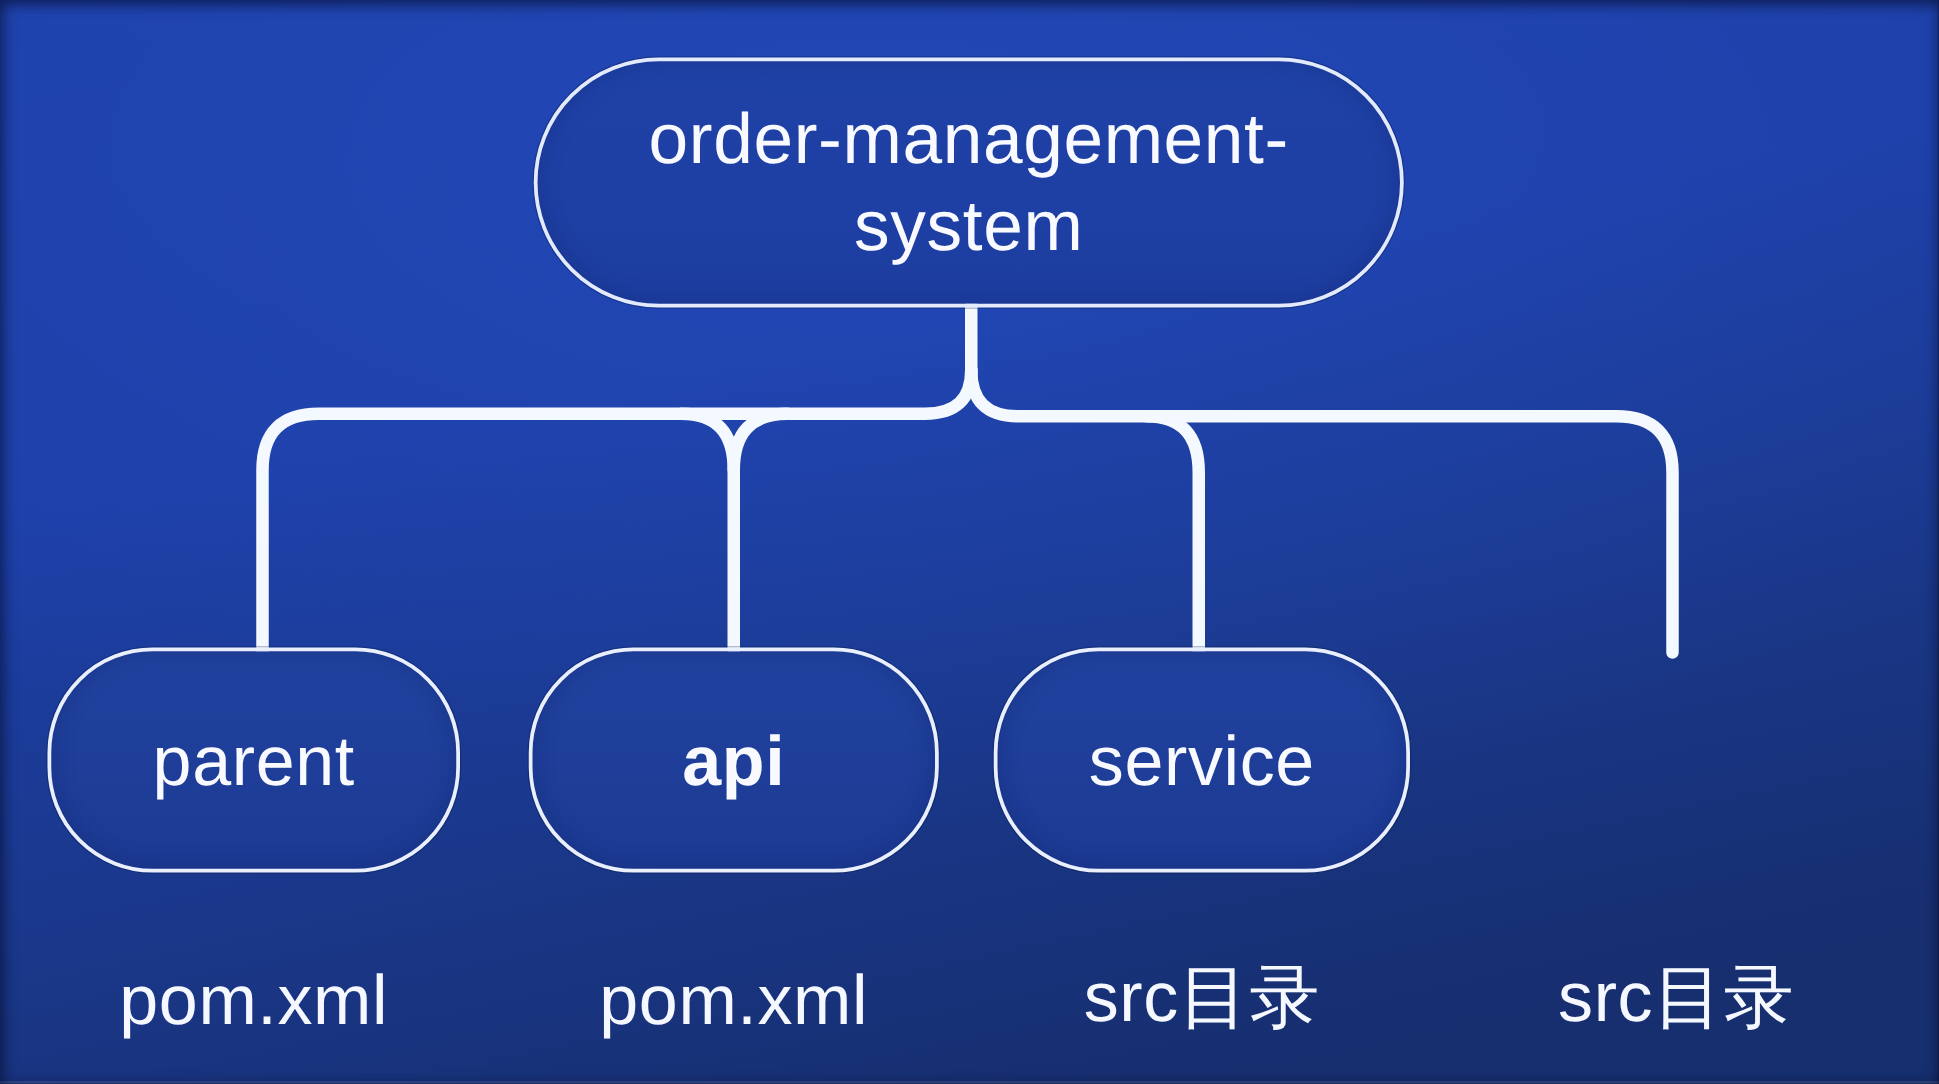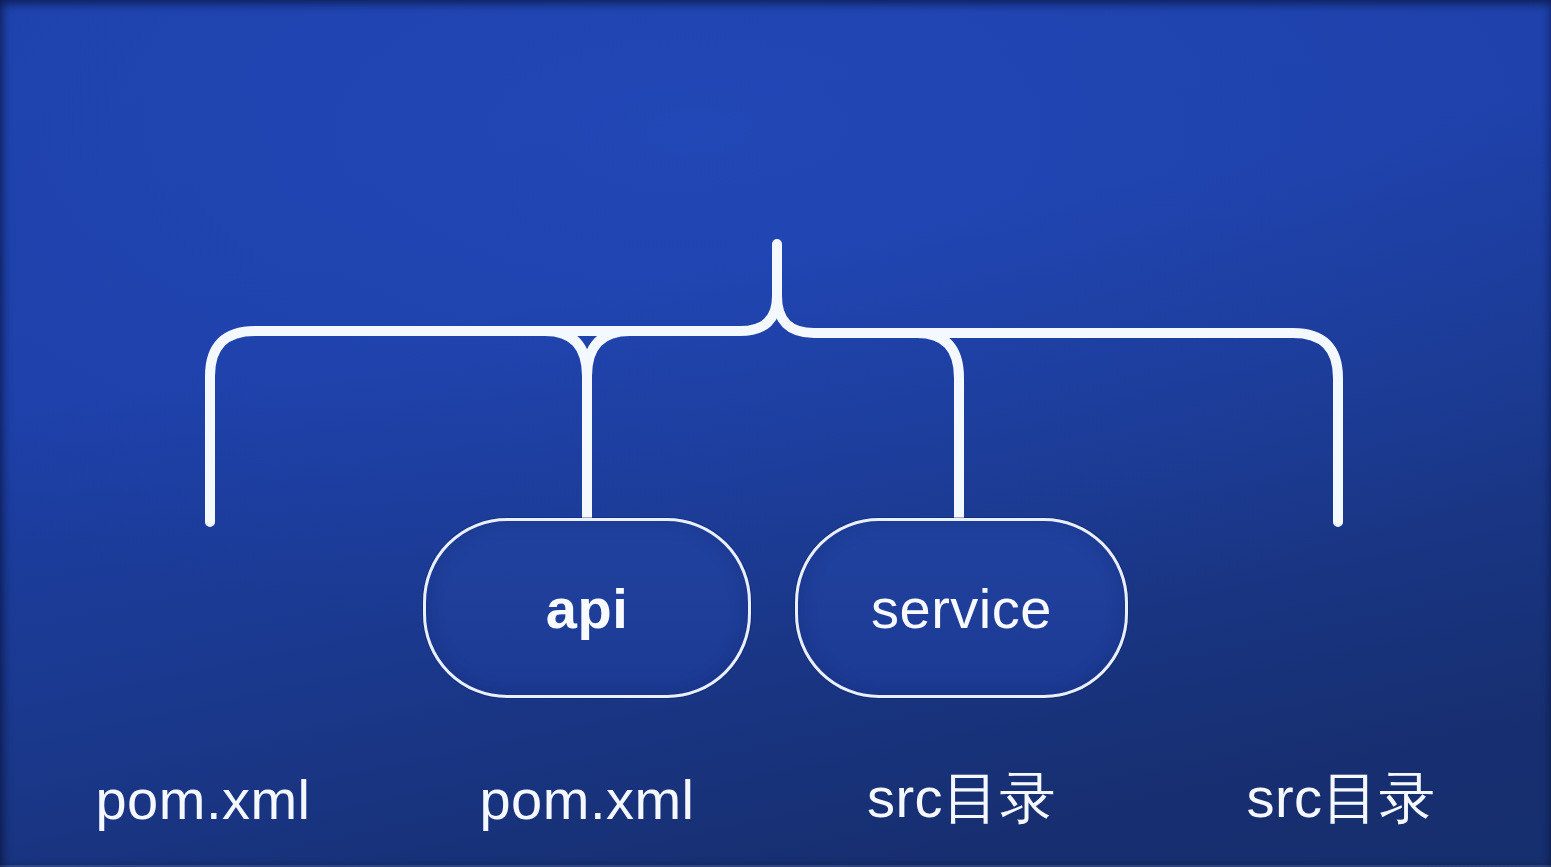--- a/index.html
+++ b/index.html
@@ -95,21 +95,24 @@
 
   <svg class="connectors" viewBox="0 0 1551 867" aria-hidden="true">
     <path d="M 777 244 L 777 298"></path>
     <path d="M 777 296 Q 777 331 740 331 L 255 331 Q 210 331 210 376 L 210 522"></path>
     <path d="M 777 296 Q 777 333 814 333 L 1293 333 Q 1338 333 1338 378 L 1338 522"></path>
     <path d="M 545 331 Q 587 331 587 376 L 587 522"></path>
     <path d="M 630 331 Q 587 331 587 376"></path>
     <path d="M 917 333 Q 959 333 959 378 L 959 522"></path>
   </svg>
 
+  <div class="node node-root">order-management-
+system</div>
 
+  <div class="node node-child node-parent">parent</div>
 
   <div class="node node-child node-api">api</div>
 
   <div class="node node-child node-service">service</div>
 
 
   <div class="caption caption-parent">pom.xml</div>
 
   <div class="caption caption-api">pom.xml</div>
 

